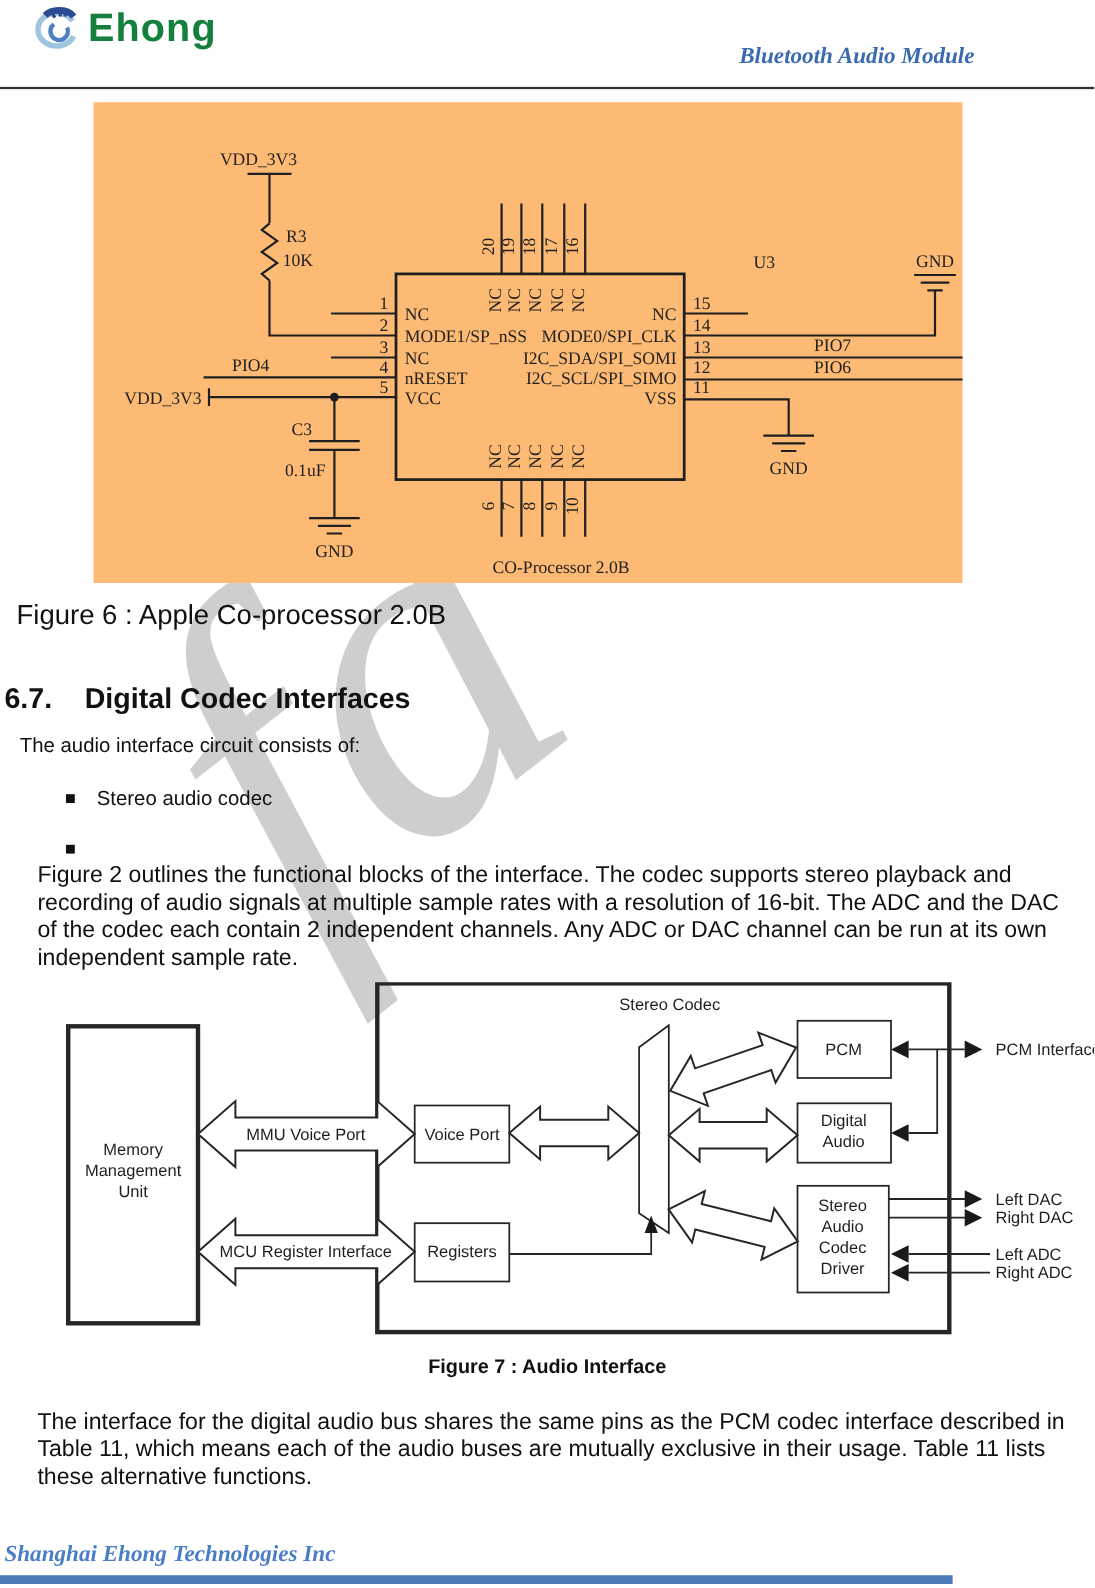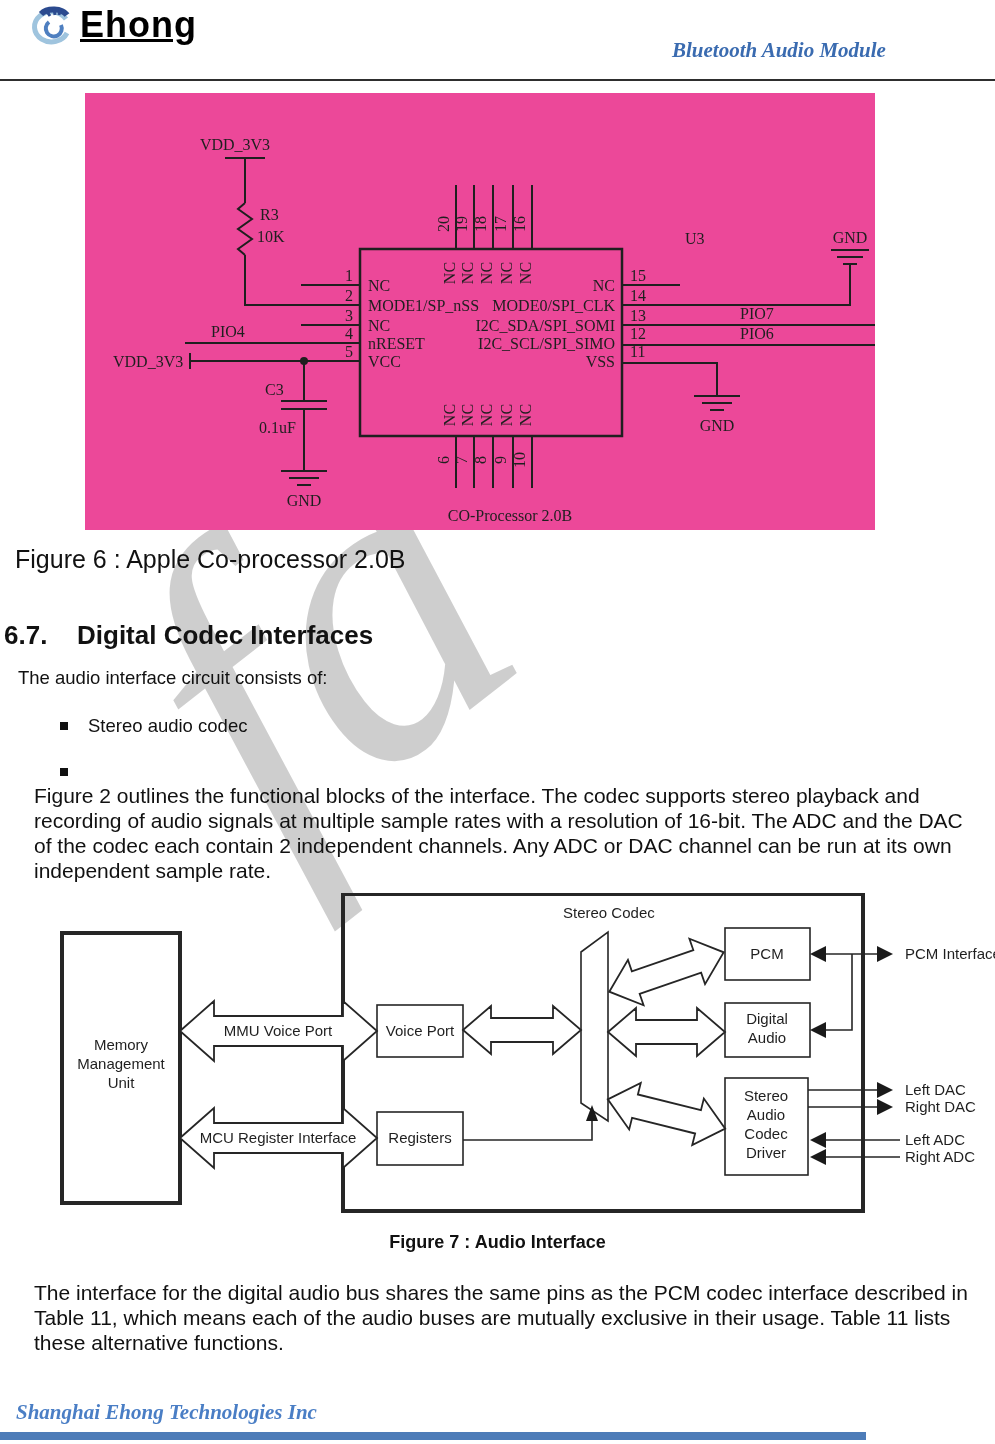--- a/index.html
+++ b/index.html
@@ -1,44 +1,44 @@
 <!DOCTYPE html>
 <html><head>
 <meta charset="utf-8">
 <style>
   html,body{margin:0;padding:0;background:#fff;}
   .page{position:relative;width:995px;height:1444px;background:#fff;overflow:hidden;
         font-family:"Liberation Sans",sans-serif;color:#111;}
   .abs{position:absolute;}
   
-  .logo-text{left:80px;top:4px;font-size:36px;font-weight:800;color:#000000;letter-spacing:1px;text-decoration:underline;}
+  .logo-text{left:80px;top:4px;font-size:36px;font-weight:800;color:#15803d;letter-spacing:1px;}
   .doc-title{left:672px;top:38px;font-size:21px;font-weight:bold;font-style:italic;
              font-family:"Liberation Serif",serif;color:#3a6bb0;}
   .header-rule{left:0;top:79px;width:995px;border-top:2px solid #2e2e2e;}
   
   .watermark{left:150px;top:430px;font-size:430px;line-height:1;font-style:italic;
              font-family:"Liberation Serif",serif;color:#c3c3c3;opacity:.8;
              transform:rotate(-38deg);z-index:0;user-select:none;}
   
-  .schematic-panel{left:85px;top:93px;width:790px;height:437px;background:#ec4899;z-index:1;}
+  .schematic-panel{left:85px;top:93px;width:790px;height:437px;background:#fdba74;z-index:1;}
   .fig-caption{left:15px;top:545px;width:965px;text-align:left;font-size:25px;font-weight:normal;z-index:1;}
   .fig7-caption{left:15px;top:1232px;width:965px;text-align:center;font-size:18px;font-weight:bold;z-index:1;}
   
   .section-heading{left:4px;top:620px;font-size:26px;font-weight:bold;z-index:1;}
   .section-heading .num{display:inline-block;width:73px;}
   .intro{left:18px;top:667px;font-size:18.5px;z-index:1;}
   .bullets{left:60px;top:695px;z-index:1;}
   .bullet-row{height:30px;display:flex;align-items:center;margin-top:16px;}
   .bullet-sq{width:8px;height:8px;background:#111;margin-right:20px;flex:0 0 auto;}
   .bullet-label{font-size:18.5px;}
   .para{left:34px;top:783px;width:935px;font-size:21px;line-height:25px;z-index:1;}
   .para2{top:1280px;}
   .diagram{left:55px;top:893px;z-index:1;}
   
-  .footer-company{left:16px;top:1400px;font-size:21px;font-weight:bold;font-style:italic;
+  .footer-company{left:4px;top:1400px;font-size:21px;font-weight:bold;font-style:italic;
                   font-family:"Liberation Serif",serif;color:#4a7ec5;z-index:1;}
   .footer-bar{left:0;top:1432px;width:866px;height:8px;background:#4d7cb8;z-index:1;}
   svg text{fill:#1f1f1f;}
   .s6 text{font-family:"Liberation Serif",serif;font-size:16px;}
   .s7 text{font-family:"Liberation Sans",sans-serif;font-size:15px;}
 </style>
 </head>
 <body>
 
 <div class="page">

